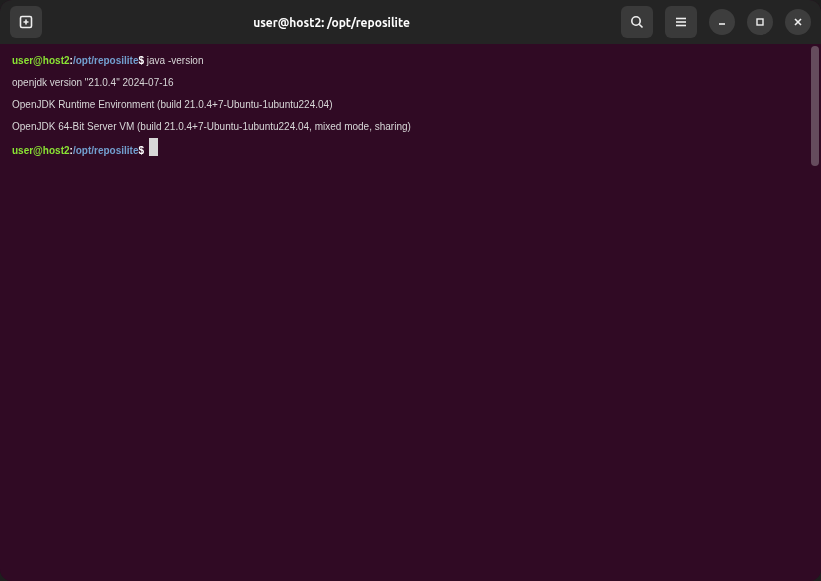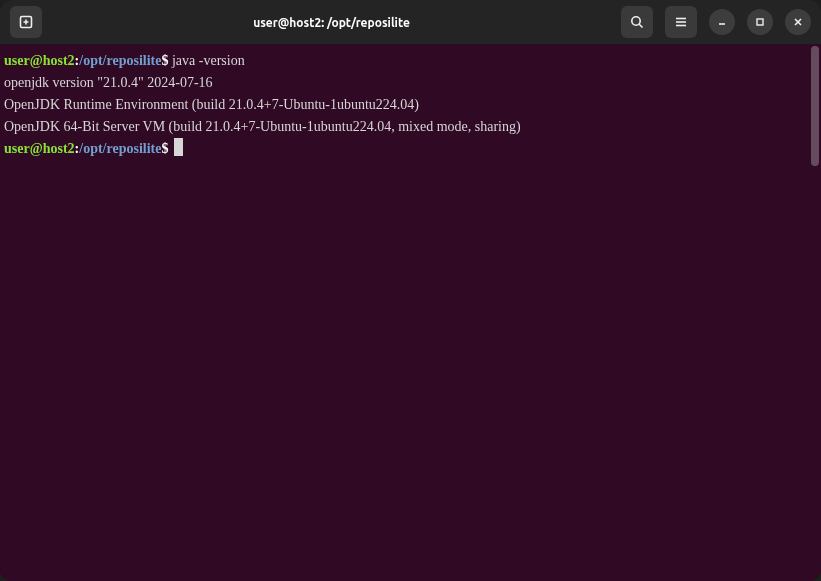--- a/index.html
+++ b/index.html
@@ -70,25 +70,25 @@
       width: 16px;
       height: 16px;
     }
     .tb-btn.round svg {
       width: 14px;
       height: 14px;
     }
     .terminal-body {
       flex: 1;
       background: #300a24;
-      padding: 6px 4px;
-      font-size: 14px;
+      padding: 6px 12px;
+      font-size: 10px;
       line-height: 22px;
       color: #d7d7d7;
-      font-family: Liberation Serif, serif;
+      font-family: Liberation Sans, sans-serif;
       position: relative;
       overflow: hidden;
     }
     .terminal-content {
       white-space: pre-wrap;
       word-break: break-all;
     }
     .prompt-user {
       color: #8ae234;
       font-weight: bold;

